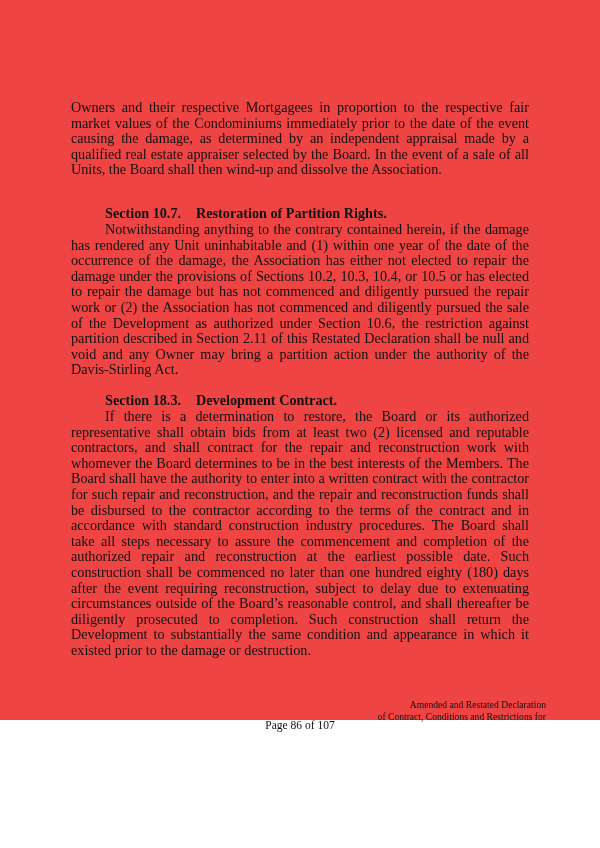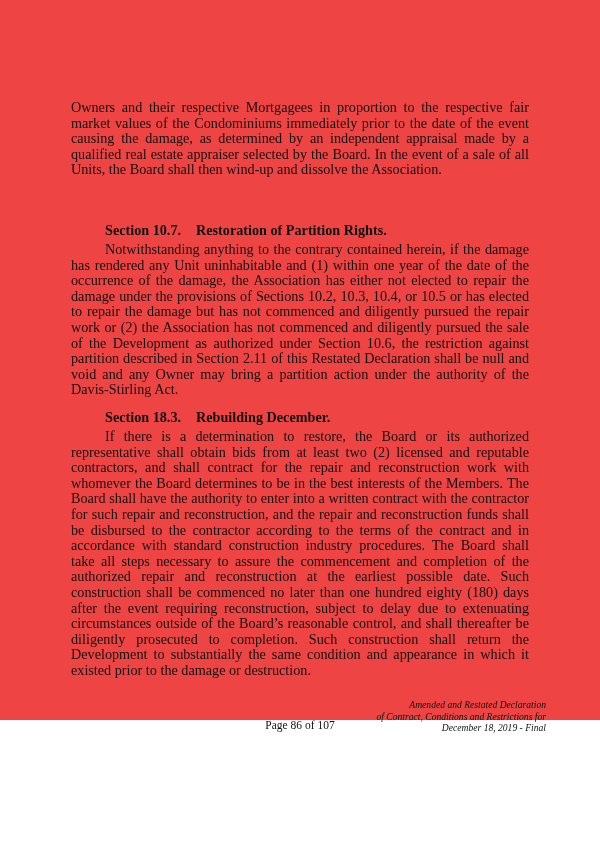--- a/index.html
+++ b/index.html
@@ -9,58 +9,57 @@
     background: #ef4444; color: #111111;
     font-family: "Liberation Serif", "DejaVu Serif", serif;
     padding-left: 17px;
   }
   .body-text {
     position: absolute; left: 71px; width: 458px;
     font-size: 14.2px; line-height: 15.6px;
     text-align: justify; margin: 0;
   }
   .para { margin: 0; text-align: justify; }
-  .indent { text-indent: 34px; margin-top: 20px; }
+  .indent { text-indent: 34px; }
   .heading {
     position: absolute; left: 105px; font-weight: bold; font-size: 14.2px;
-    line-height: 15.6px; white-space: nowrap; margin-top: 17px;
+    line-height: 15.6px; white-space: nowrap;
   }
   .heading .num { display: inline-block; width: 91px; }
   .page-number {
     position: absolute; left: 0; width: 600px; top: 671px;
     text-align: center; font-size: 11.5px; margin-top: 48px;
   }
   .doc-header {
     position: absolute; right: 71px; top: 699px; text-align: right;
-    font-size: 9.6px; line-height: 11.6px; font-style: italic;
+    font-size: 9.6px; line-height: 11.6px;
   }
   .copyright {
     position: absolute; left: 70px; width: 470px; top: 748px;
     font-weight: bold; font-size: 9.9px; line-height: 12.2px;
   }
 </style>
 </head>
 <body>
 
 <div class="page">
 
   <p class="body-text para" style="top:100px;">Owners and their respective Mortgagees in proportion to the respective fair market values of the Condominiums immediately prior to the date of the event causing the damage, as determined by an independent appraisal made by a qualified real estate appraiser selected by the Board. In the event of a sale of all Units, the Board shall then wind-up and dissolve the Association.</p>
 
   <div class="heading" style="top:206px;">
     <span class="num">Section 10.7.</span><span>Restoration of Partition Rights.</span>
   </div>
   <p class="body-text para indent" style="top:222px;">Notwithstanding anything to the contrary contained herein, if the damage has rendered any Unit uninhabitable and (1) within one year of the date of the occurrence of the damage, the Association has either not elected to repair the damage under the provisions of Sections 10.2, 10.3, 10.4, or 10.5 or has elected to repair the damage but has not commenced and diligently pursued the repair work or (2) the Association has not commenced and diligently pursued the sale of the Development as authorized under Section 10.6, the restriction against partition described in Section 2.11 of this Restated Declaration shall be null and void and any Owner may bring a partition action under the authority of the Davis-Stirling Act.</p>
 
   <div class="heading" style="top:393px;">
-    <span class="num">Section 18.3.</span><span>Rebuilding December.</span>
+    <span class="num">Section 18.3.</span><span>Development Contract.</span>
   </div>
   <p class="body-text para indent" style="top:409px;">If there is a determination to restore, the Board or its authorized representative shall obtain bids from at least two (2) licensed and reputable contractors, and shall contract for the repair and reconstruction work with whomever the Board determines to be in the best interests of the Members. The Board shall have the authority to enter into a written contract with the contractor for such repair and reconstruction, and the repair and reconstruction funds shall be disbursed to the contractor according to the terms of the contract and in accordance with standard construction industry procedures. The Board shall take all steps necessary to assure the commencement and completion of the authorized repair and reconstruction at the earliest possible date. Such construction shall be commenced no later than one hundred eighty (180) days after the event requiring reconstruction, subject to delay due to extenuating circumstances outside of the Board’s reasonable control, and shall thereafter be diligently prosecuted to completion. Such construction shall return the Development to substantially the same condition and appearance in which it existed prior to the damage or destruction.</p>
 
   <div class="page-number">Page 86 of 107</div>
 
   <div class="doc-header">
     <div>Amended and Restated Declaration</div>
     <div>of Contract, Conditions and Restrictions for</div>
-    <div>December 18, 2019 - Final</div>
   </div>
 
 
 </div>
 
 </body></html>

